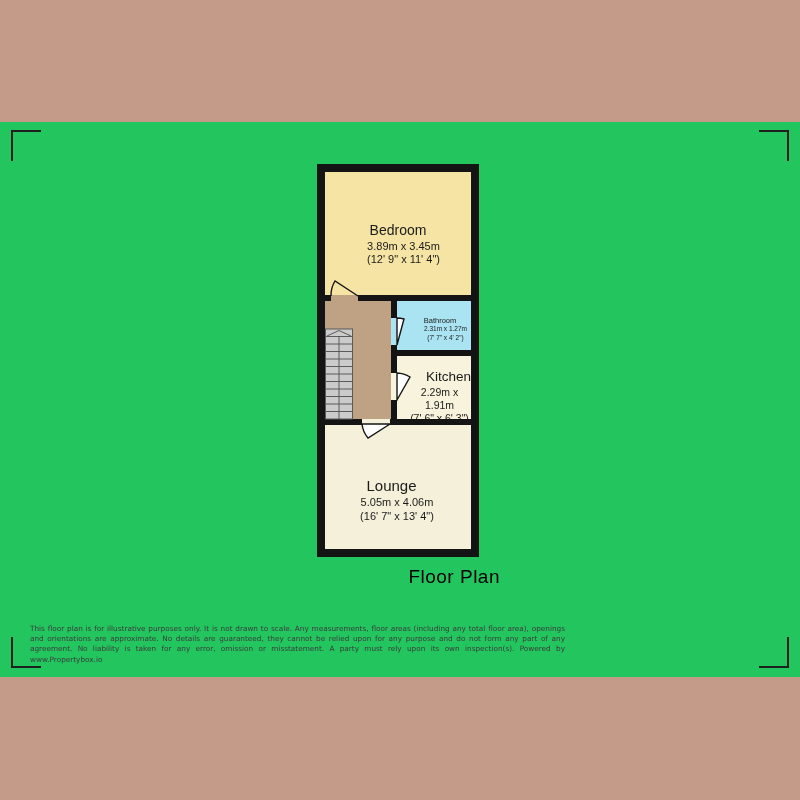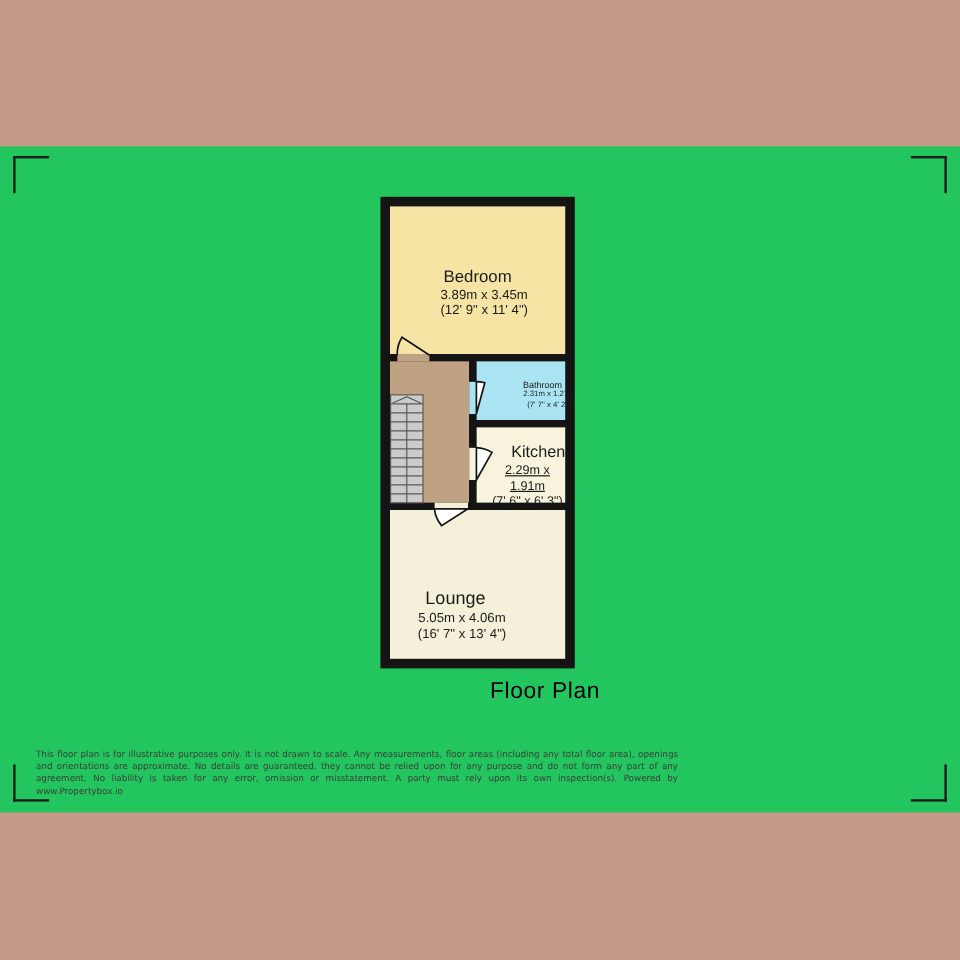--- a/index.html
+++ b/index.html
@@ -13,27 +13,27 @@
   .corner{position:absolute;width:28px;height:29px;}
   #corner-tl{left:11px;top:130px;border-left:2px solid #1f1f1f;border-top:2px solid #1f1f1f;}
   #corner-tr{left:759px;top:130px;border-right:2px solid #1f1f1f;border-top:2px solid #1f1f1f;}
   #corner-bl{left:11px;top:637px;border-left:2px solid #1f1f1f;border-bottom:2px solid #1f1f1f;}
   #corner-br{left:759px;top:637px;border-right:2px solid #1f1f1f;border-bottom:2px solid #1f1f1f;}
   #plan-svg{position:absolute;left:0;top:0;}
   .room-label{position:absolute;text-align:center;color:#1b1b1b;line-height:1.25;pointer-events:none;}
   .room-name{font-size:14px;}
   .room-dims{font-size:11px;padding-left:11px;}
   #label-bedroom{left:325px;width:146px;top:222px;}
-  #label-bathroom{left:409px;width:86px;top:316px;}
+  #label-bathroom{left:397px;width:86px;top:316px;}
   #label-bathroom .room-name{font-size:7.5px;}
   #label-bathroom .room-dims{font-size:6.5px;}
   #label-kitchen{left:397px;width:74px;top:369px;}
   #label-kitchen .room-name{font-size:13.5px;text-align:right;}
-  #label-kitchen .room-dims{font-size:10.5px;text-decoration:underline;}
-  #label-lounge{left:313px;width:133px;top:477px;margin-top:13px;}
+  #label-kitchen .room-dims{font-size:10.5px;}
+  #label-lounge{left:325px;width:133px;top:477px;}
   #label-lounge .room-name{font-size:15px;}
   #plan-title{
     position:absolute;left:300px;width:200px;top:566px;text-align:right;
     font-size:19px;color:#000;letter-spacing:0.5px;
   }
   #disclaimer{
     position:absolute;left:30px;top:624px;width:535px;
     font-family:"DejaVu Sans",sans-serif;font-size:7.3px;line-height:10.2px;
     color:#3c3c3c;text-align:justify;
   }

